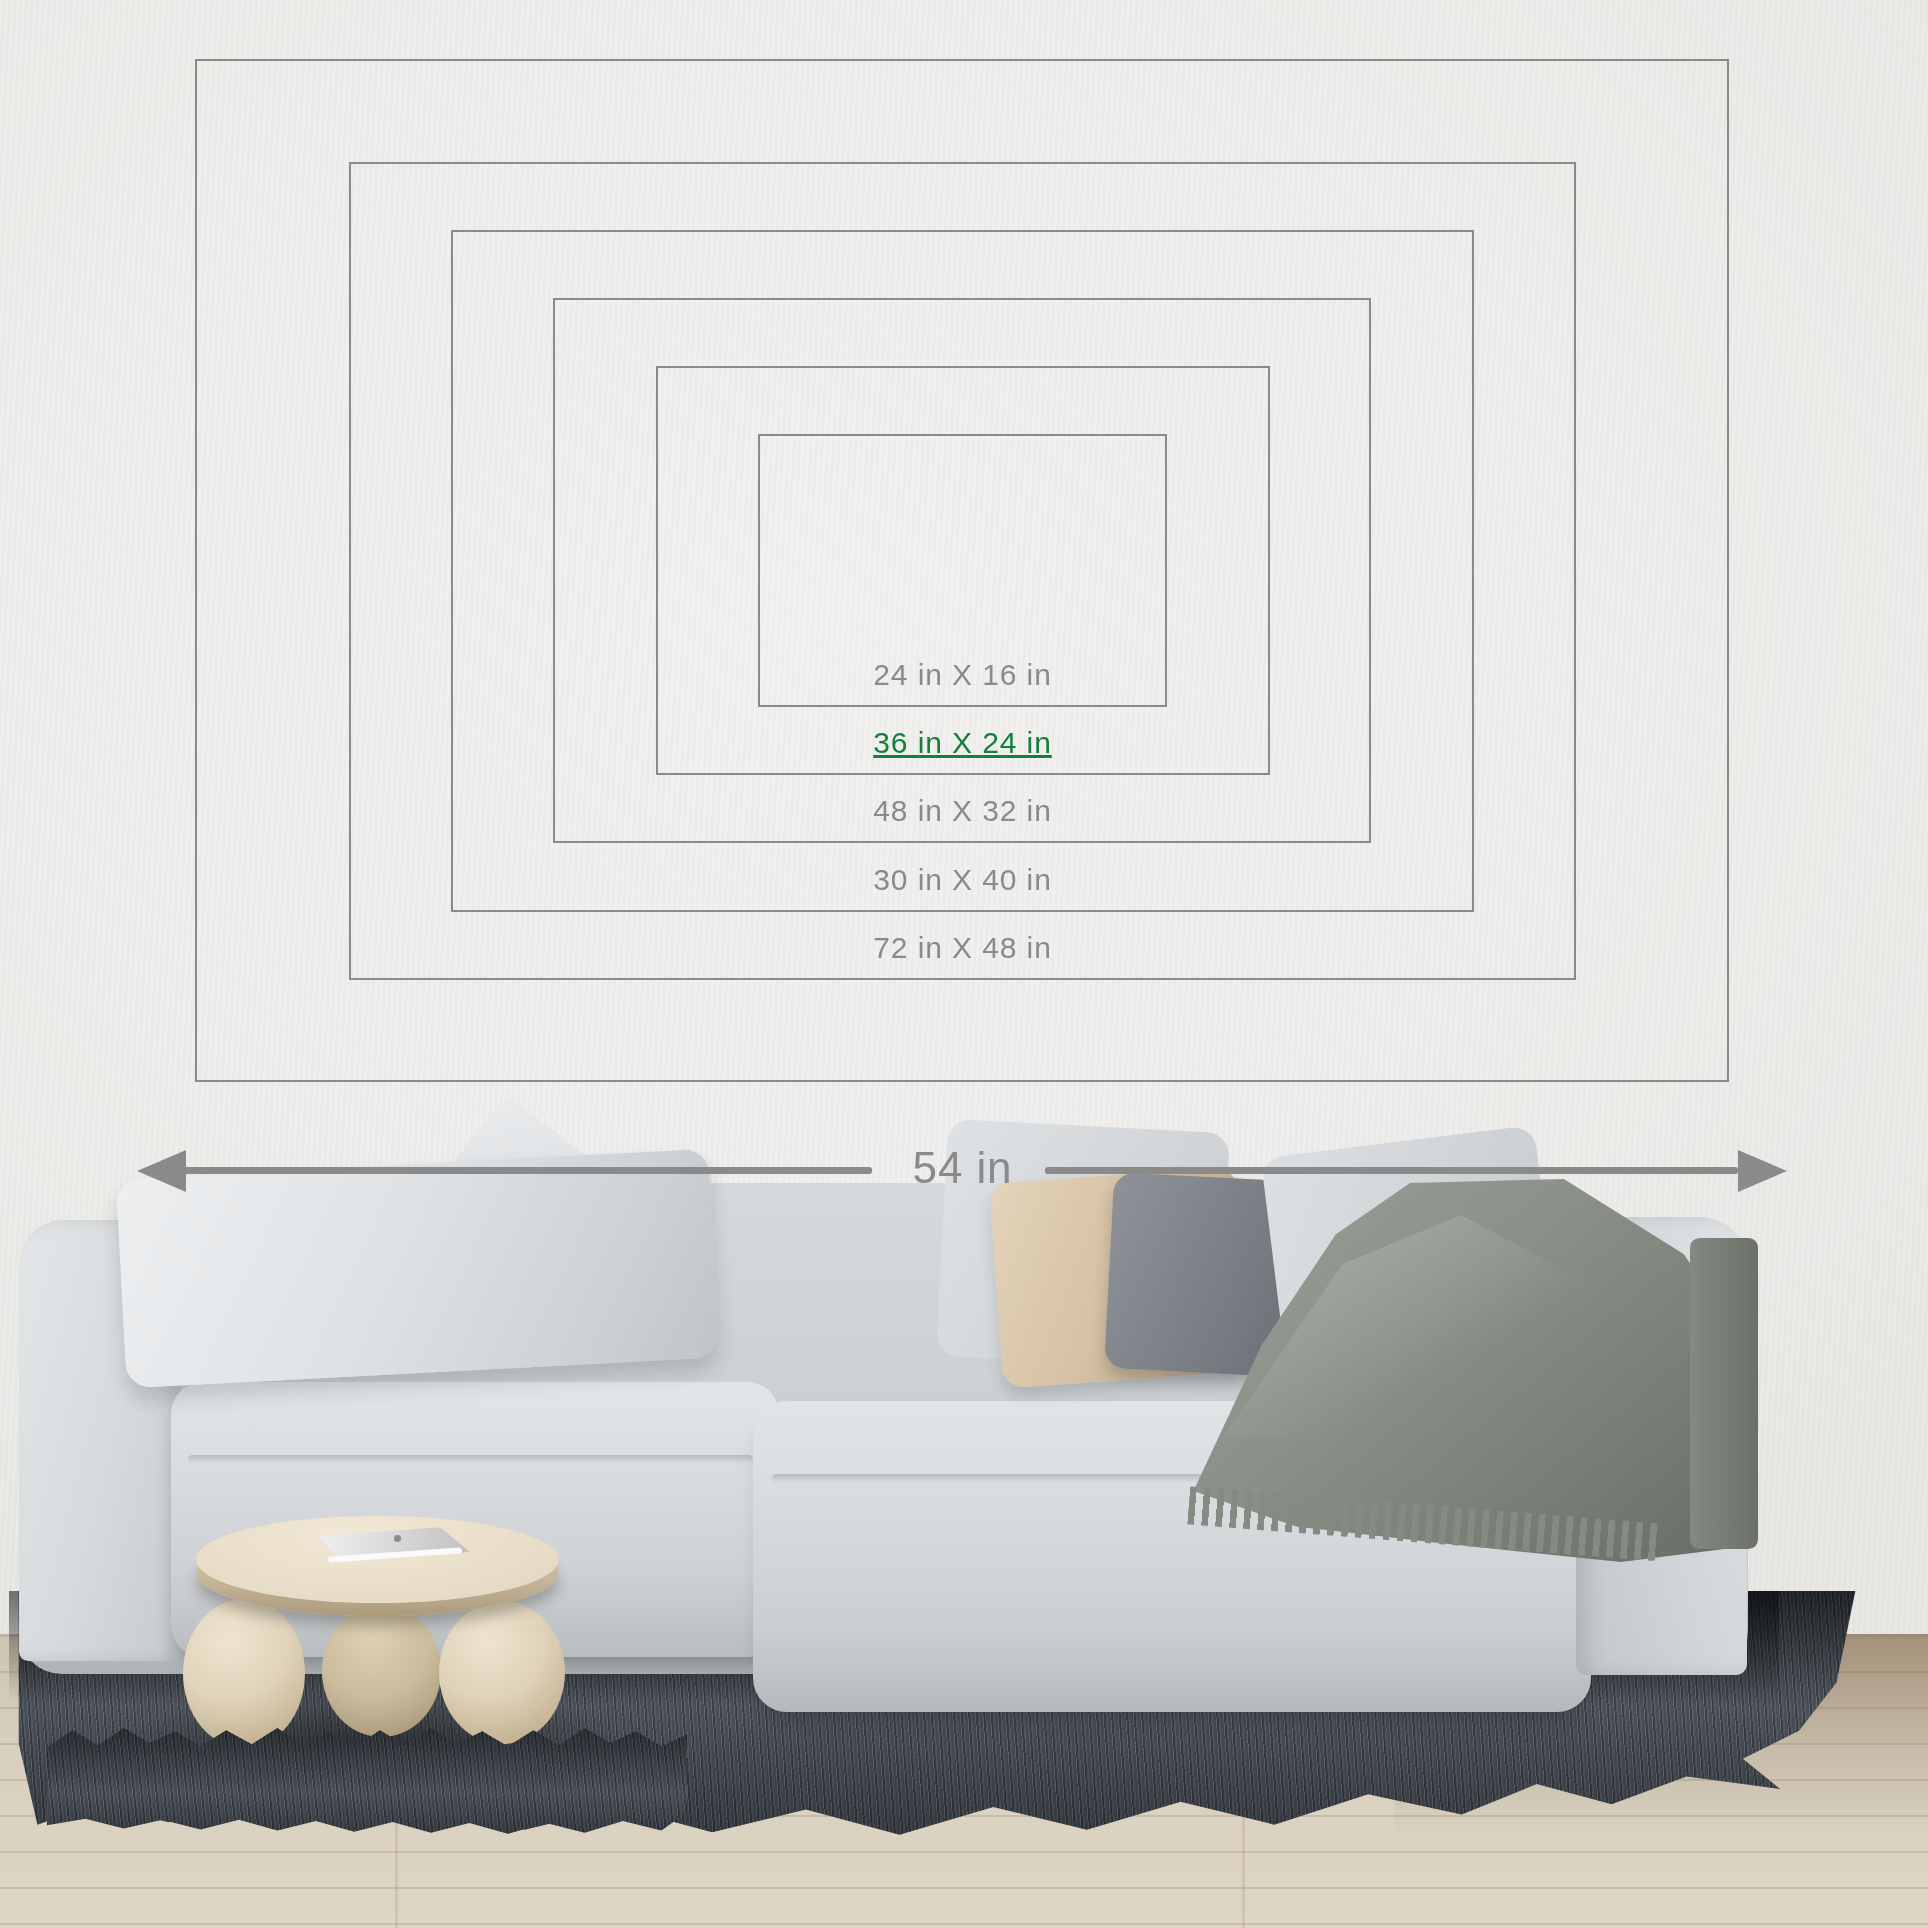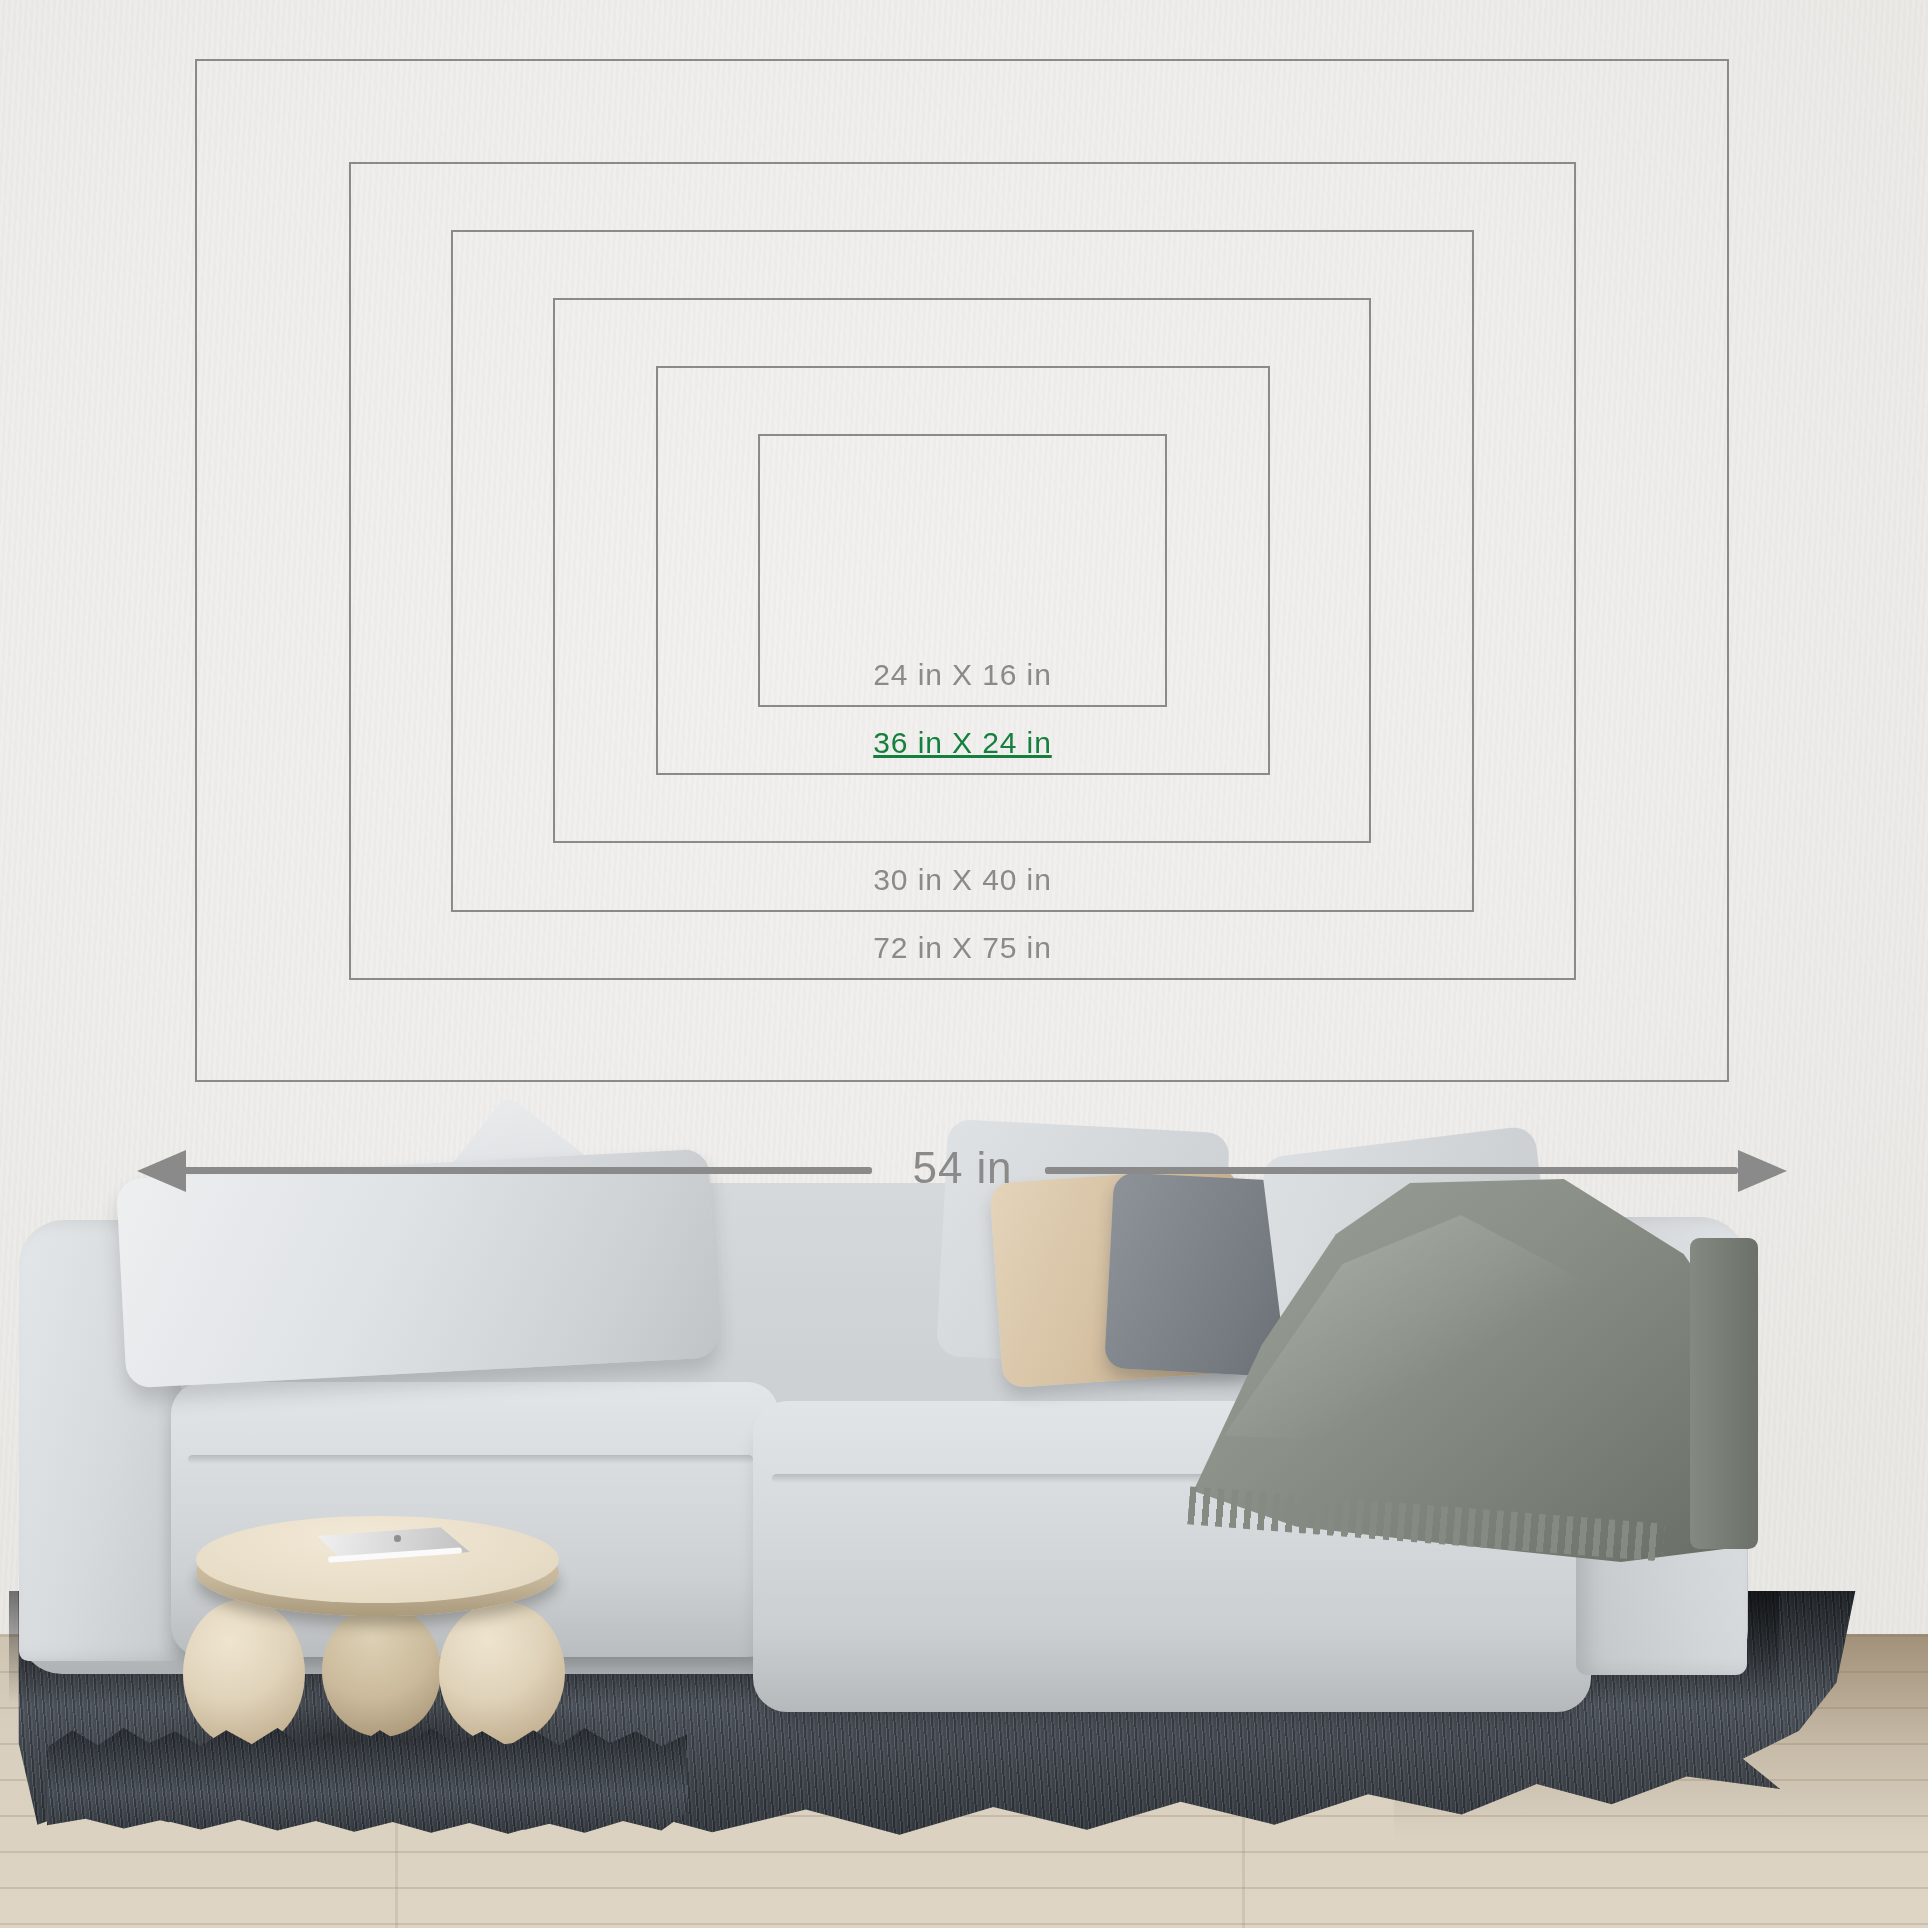--- a/index.html
+++ b/index.html
@@ -178,21 +178,22 @@
     <div class="arrow-line arrow-seg-left" style="background: rgb(138, 138, 138);"></div>
     <div class="arrow-line arrow-seg-right" style="background: rgb(138, 138, 138);"></div>
     <div class="arrow-head arrow-head-left" style="border-right-color: rgb(138, 138, 138);"></div>
     <div class="arrow-head arrow-head-right" style="border-left-color: rgb(138, 138, 138);"></div>
     <div class="arrow-label" style="color: rgb(138, 138, 138);">54 in</div>
   <div class="size-rect" style="left: 758px; top: 434px; width: 409px; height: 273px; border-color: rgb(138, 138, 138);"></div>
       <div class="size-label" style="left: 661px; top: 658px; color: rgb(138, 138, 138);">24 in X 16 in</div>
       <div class="size-rect" style="left: 656px; top: 366px; width: 614px; height: 409px; border-color: rgb(138, 138, 138);"></div>
       <div class="size-label" style="left: 661px; top: 726px; color: #15803d; text-decoration: underline;">36 in X 24 in</div>
       <div class="size-rect" style="left: 553px; top: 298px; width: 818px; height: 545px; border-color: rgb(138, 138, 138);"></div>
+      <div class="size-label" style="left: 661px; top: 794px; color: rgb(138, 138, 138);">48 in X 32 in</div>
       <div class="size-rect" style="left: 451px; top: 230px; width: 1023px; height: 682px; border-color: rgb(138, 138, 138);"></div>
       <div class="size-label" style="left: 661px; top: 863px; color: rgb(138, 138, 138);">30 in X 40 in</div>
       <div class="size-rect" style="left: 349px; top: 162px; width: 1227px; height: 818px; border-color: rgb(138, 138, 138);"></div>
-      <div class="size-label" style="left: 661px; top: 931px; color: rgb(138, 138, 138);">72 in X 75 in</div>
+      <div class="size-label" style="left: 661px; top: 931px; color: rgb(138, 138, 138);">72 in X 48 in</div>
       <div class="size-rect" style="left: 195px; top: 59px; width: 1534px; height: 1023px; border-color: rgb(138, 138, 138);"></div>
     </div>
 
 </div>
 
 
 </body></html>

